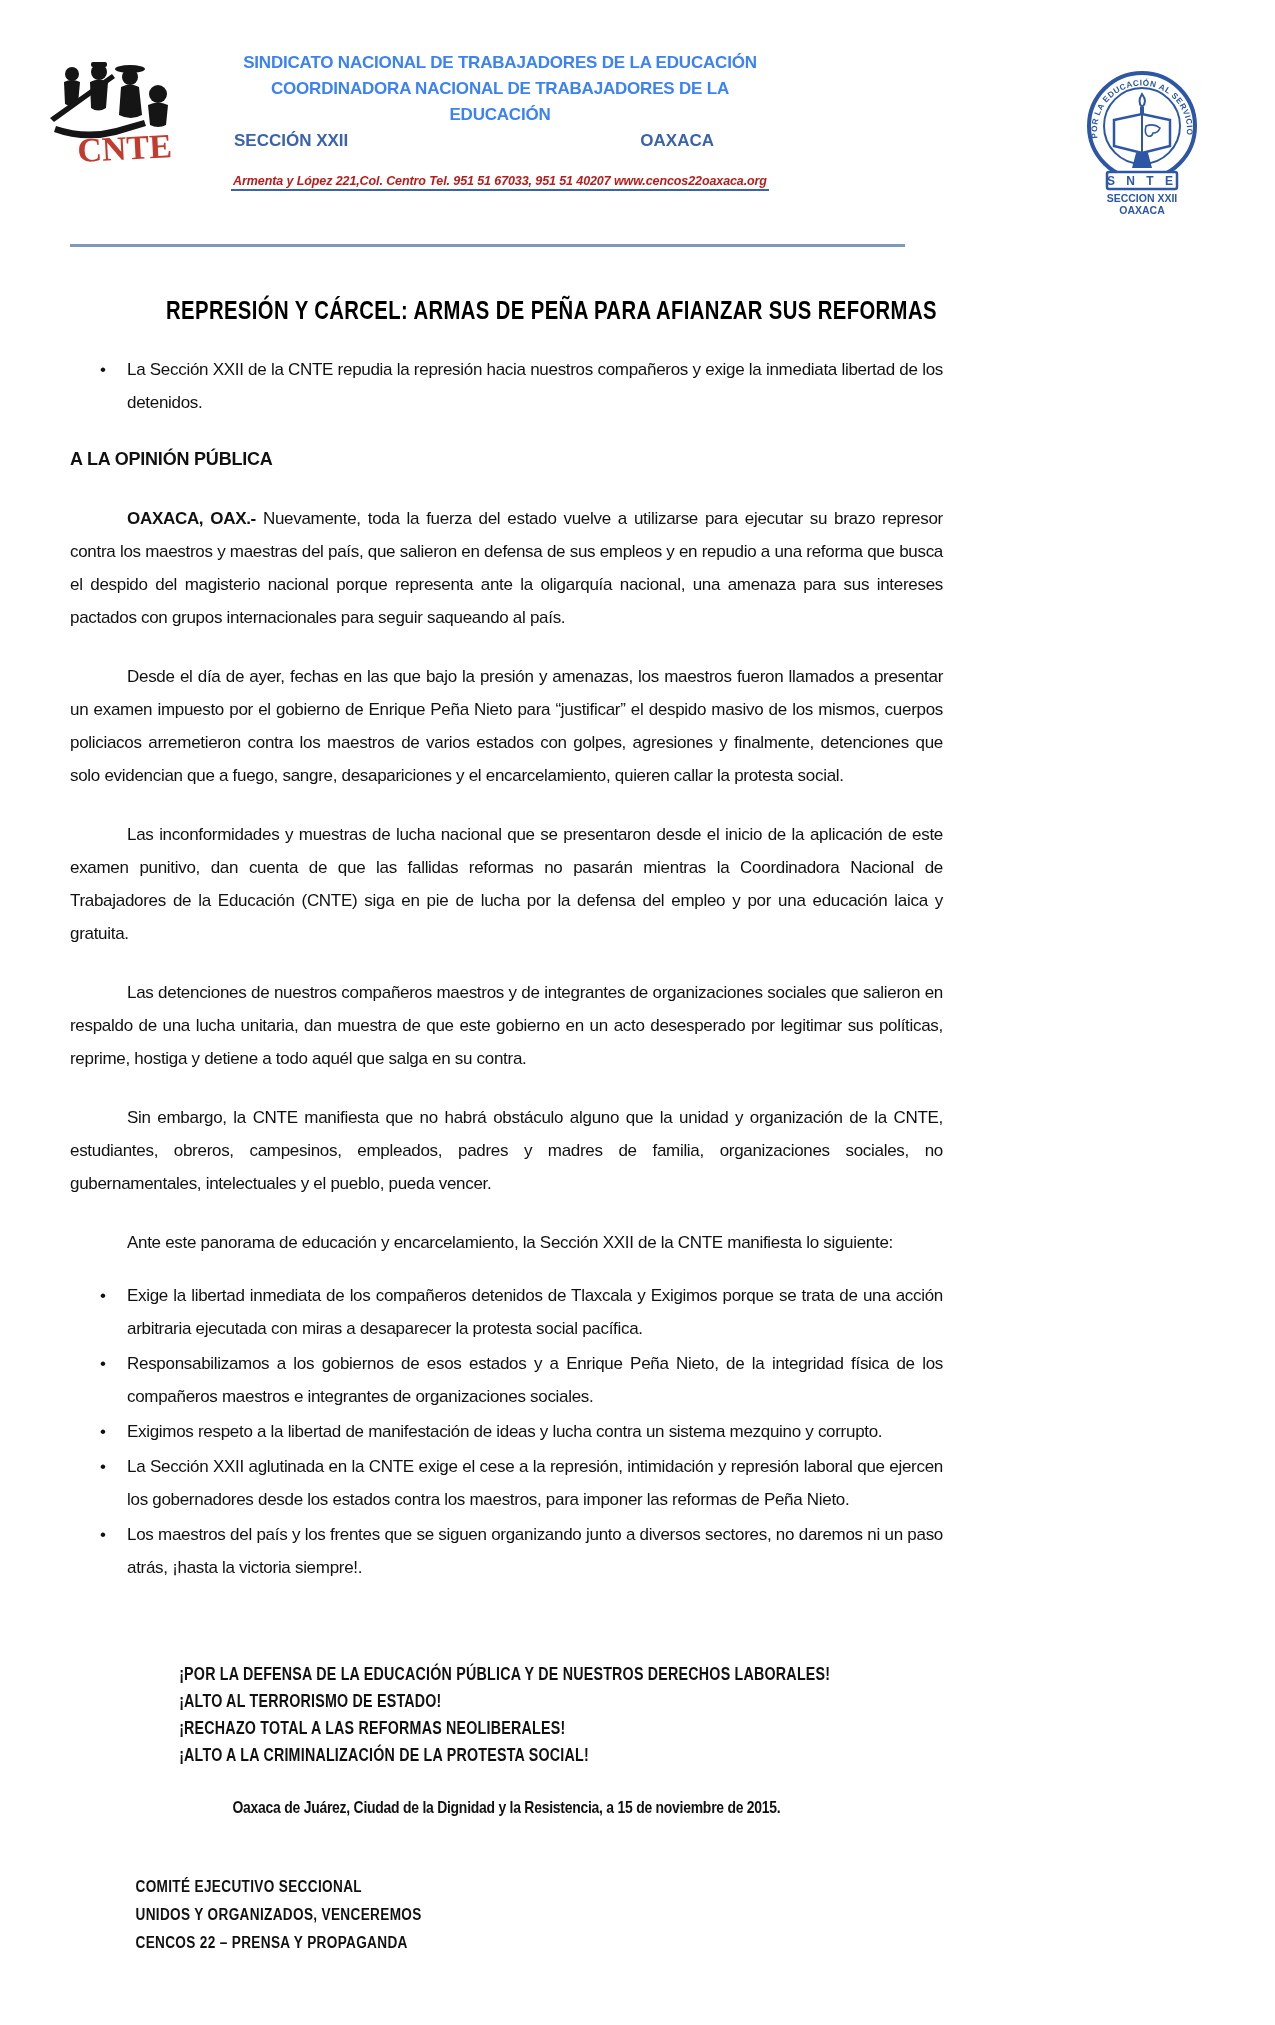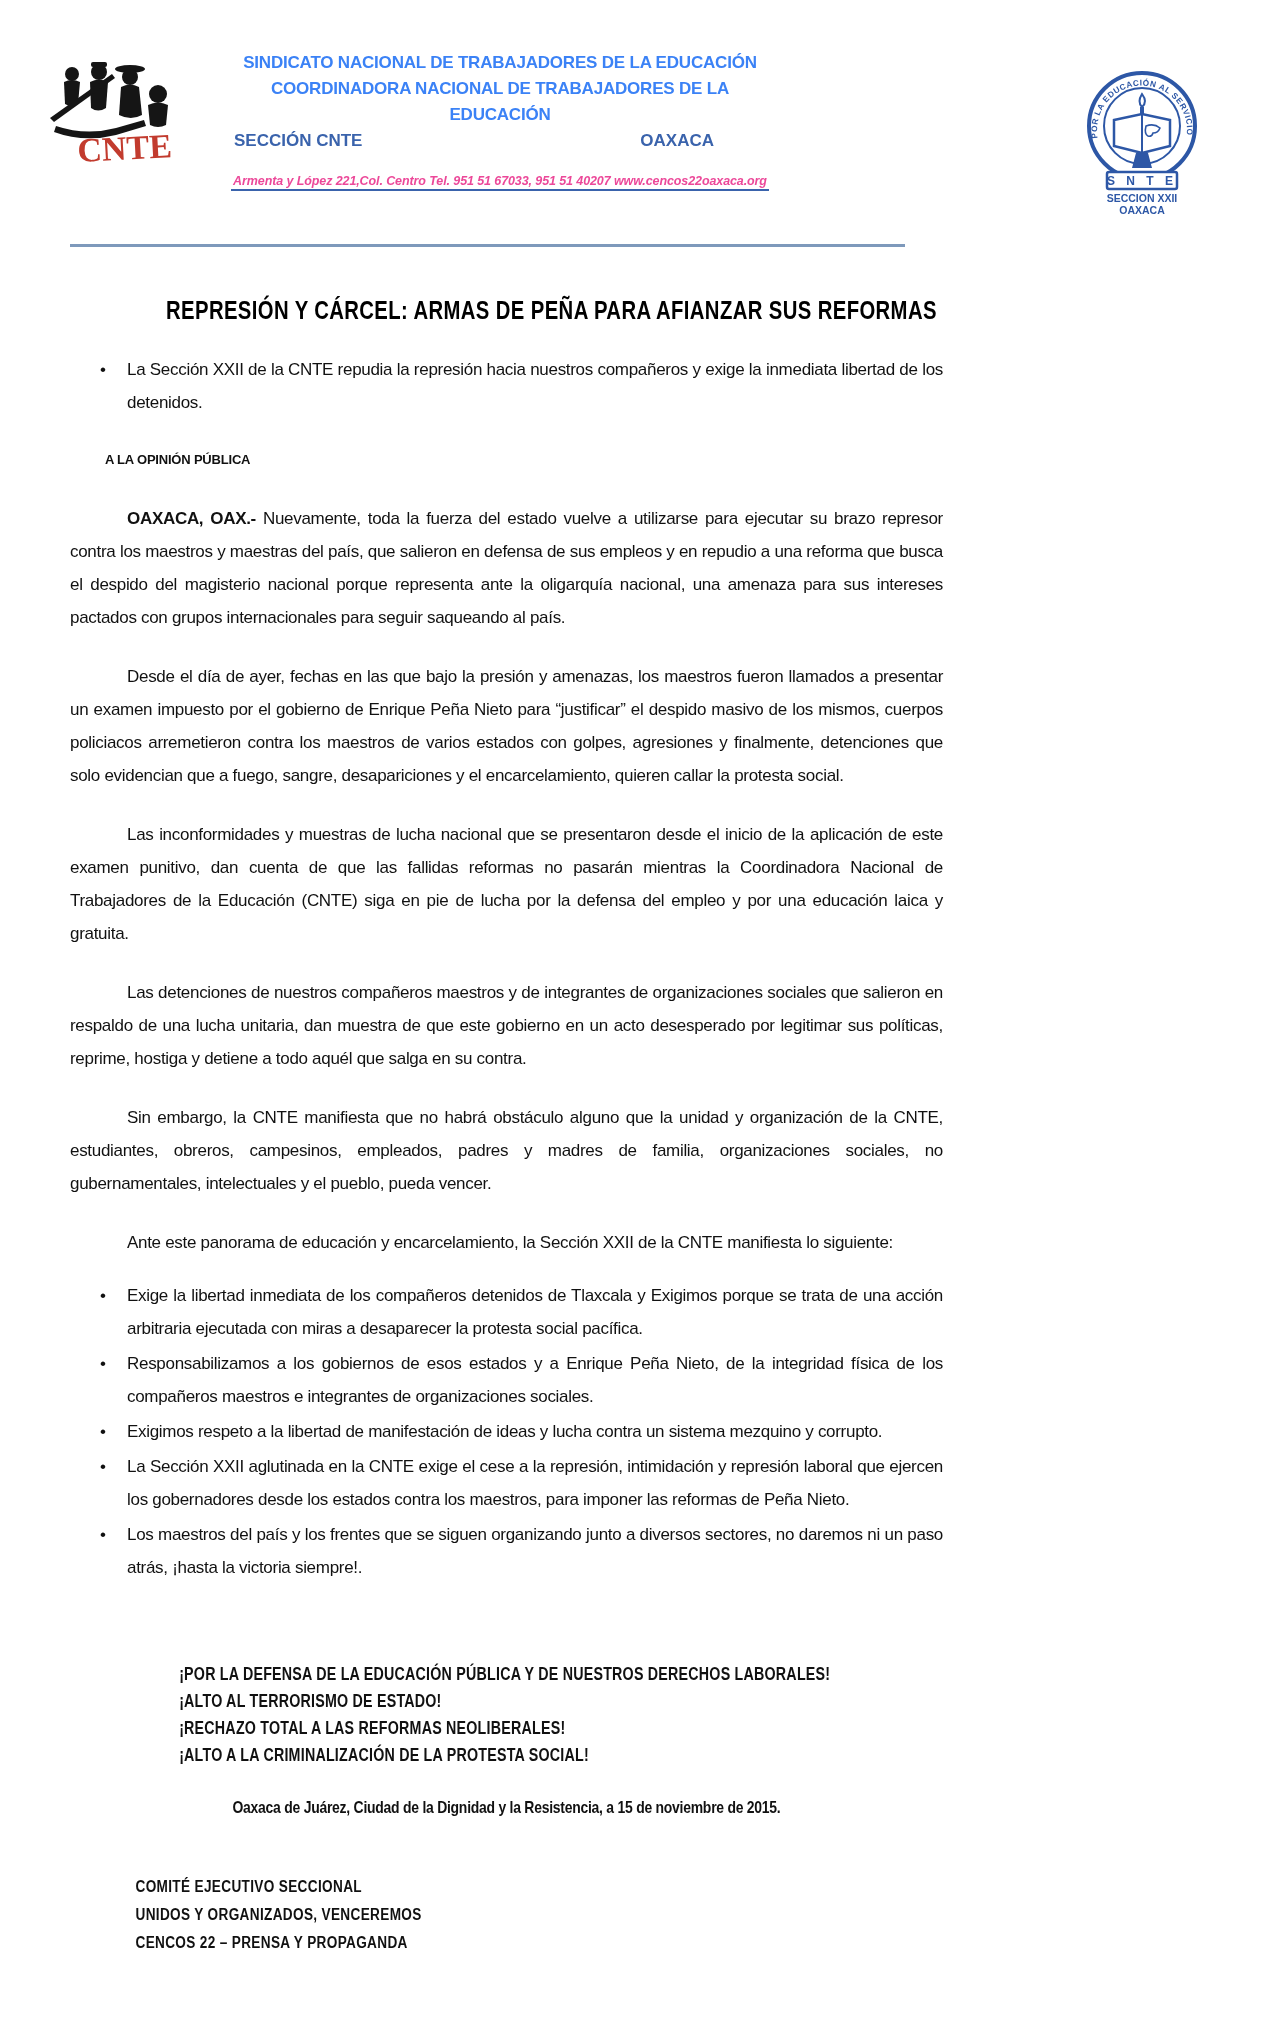--- a/index.html
+++ b/index.html
@@ -13,40 +13,40 @@
     overflow:hidden;
   }
   
   .logo-cnte{position:absolute;left:42px;top:56px;width:138px;height:118px;}
   .header-center{position:absolute;left:228px;top:50px;width:544px;text-align:center;}
   .org-line{font-weight:bold;color:#3b82f6;font-size:17px;line-height:26px;letter-spacing:-0.2px;}
   .sec-row{display:flex;justify-content:space-between;font-weight:bold;color:#3a63ac;
            font-size:17px;line-height:26px;padding:0 58px 0 6px;}
   .contact{
     display:inline-block;margin-top:20px;
-    font-size:12.5px;font-weight:bold;font-style:italic;color:#ec4899;
+    font-size:12.5px;font-weight:bold;font-style:italic;color:#b91c1c;
     border-bottom:2px solid #3a63ac;padding:0 2px 1px 2px;letter-spacing:-0.1px;
   }
   .logo-snte{position:absolute;left:1086px;top:68px;width:112px;height:168px;}
   .divider{position:absolute;left:70px;top:244px;width:835px;height:3px;background:#7e99bb;}
   
   .content{position:absolute;left:70px;top:293px;width:873px;}
   .title{
     margin:0;font-size:26px;line-height:34px;font-weight:bold;color:#000;
     text-align:center;white-space:nowrap;
     transform:scaleX(0.78);transform-origin:50% 50%;
     letter-spacing:0.5px;
   }
   .body-text{font-size:17px;line-height:33px;letter-spacing:-0.3px;text-align:justify;}
   .li{display:flex;margin-top:2px;}
   .li .dot{width:27px;margin-left:30px;flex:none;}
   .li .dot::before{content:"•";font-size:17px;}
   .li .li-text{flex:1;}
   .intro{margin-top:26px;}
-  .salutation{margin-top:24px;font-size:13px;font-weight:bold;letter-spacing:-0.2px;margin-left:35px;}
+  .salutation{margin-top:24px;font-size:18px;font-weight:bold;letter-spacing:-0.2px;}
   .para{margin:26px 0 0 0;text-indent:57px;}
   .para .lead{font-weight:bold;}
   .demands{margin-top:20px;}
   
   .slogans{margin-top:76px;text-align:left;}
   .slogan{
     font-size:19px;line-height:27px;font-weight:bold;white-space:nowrap;
     transform:scaleX(0.75);transform-origin:50% 50%;letter-spacing:0.3px;
   }
   .dateline{
@@ -82,21 +82,21 @@
         <path d="M14 70 q30 10 60 2 l28 -8 l2 6 l-30 9 q-32 8 -62 -3 Z"></path>
       </g>
       <text x="36" y="106" font-family="Liberation Serif, serif" font-weight="bold" font-size="34" fill="#c23b2e" transform="rotate(-3 36 106)">CNTE</text>
     </svg>
   </div>
 
   <div class="header-center">
     <div class="org-line">SINDICATO NACIONAL DE TRABAJADORES DE LA EDUCACIÓN</div>
     <div class="org-line">COORDINADORA NACIONAL DE TRABAJADORES DE LA EDUCACIÓN</div>
     <div class="sec-row">
-      <span>SECCIÓN  CNTE</span>
+      <span>SECCIÓN  XXII</span>
       <span>OAXACA</span>
     </div>
     <div class="contact">Armenta y López  221,Col. Centro   Tel. 951 51 67033, 951 51 40207      www.cencos22oaxaca.org</div>
   </div>
 
   <div class="logo-snte">
     <svg viewBox="0 0 112 168" width="112" height="168">
       <circle cx="56" cy="58" r="53" fill="#ffffff" stroke="#2d57a6" stroke-width="4"></circle>
       <circle cx="56" cy="58" r="38" fill="#ffffff" stroke="#2d57a6" stroke-width="2"></circle>
       <defs>

